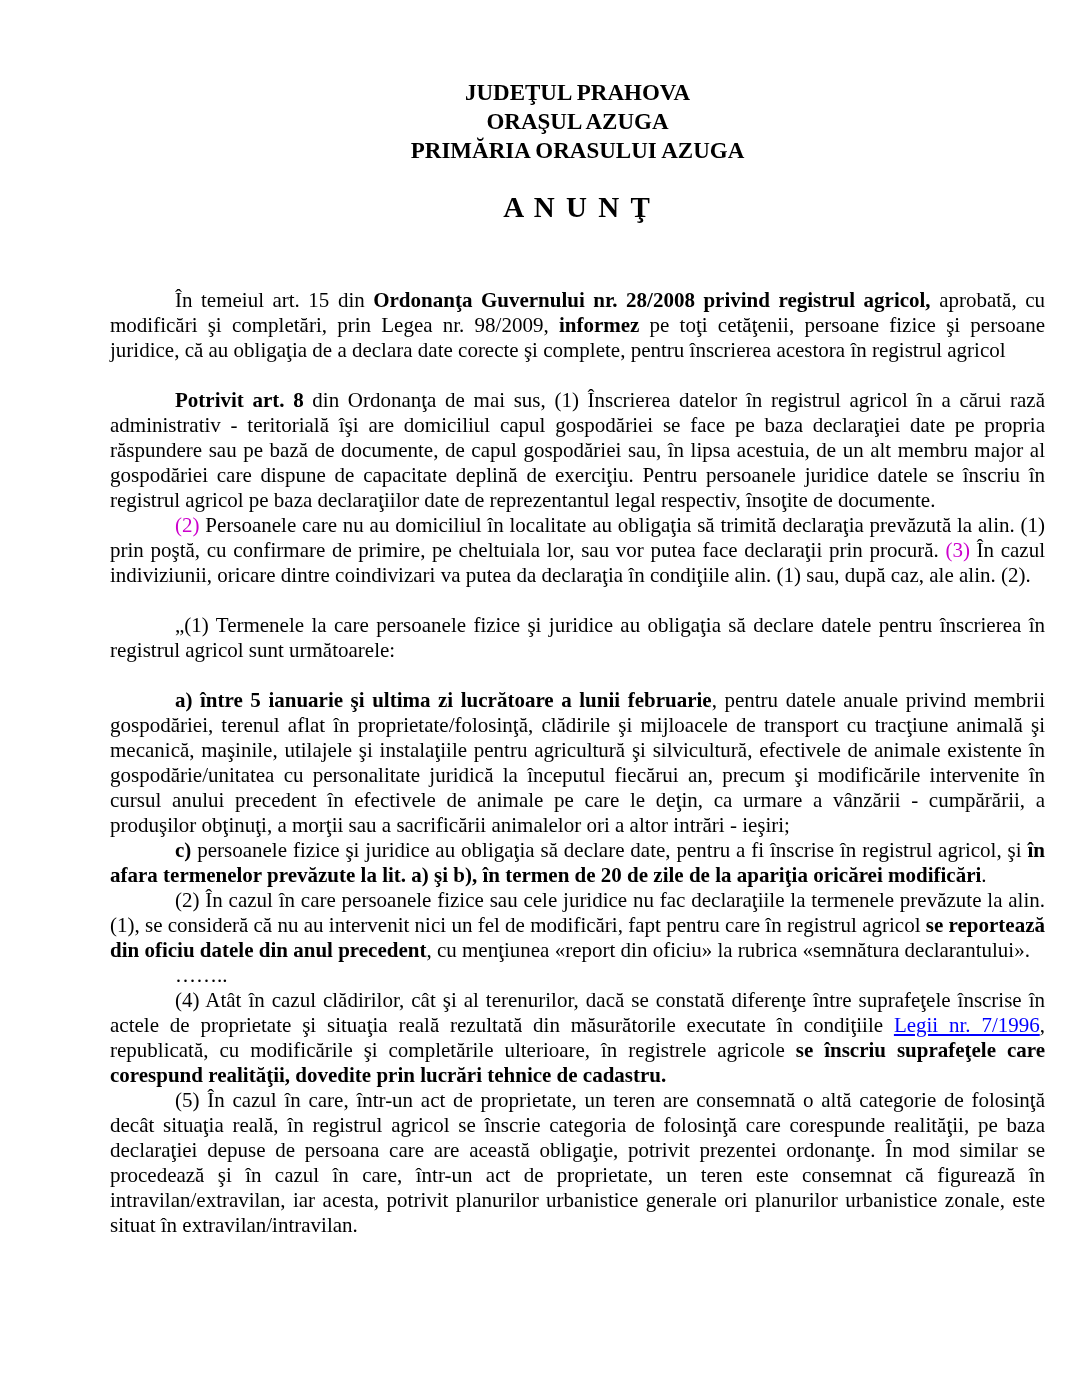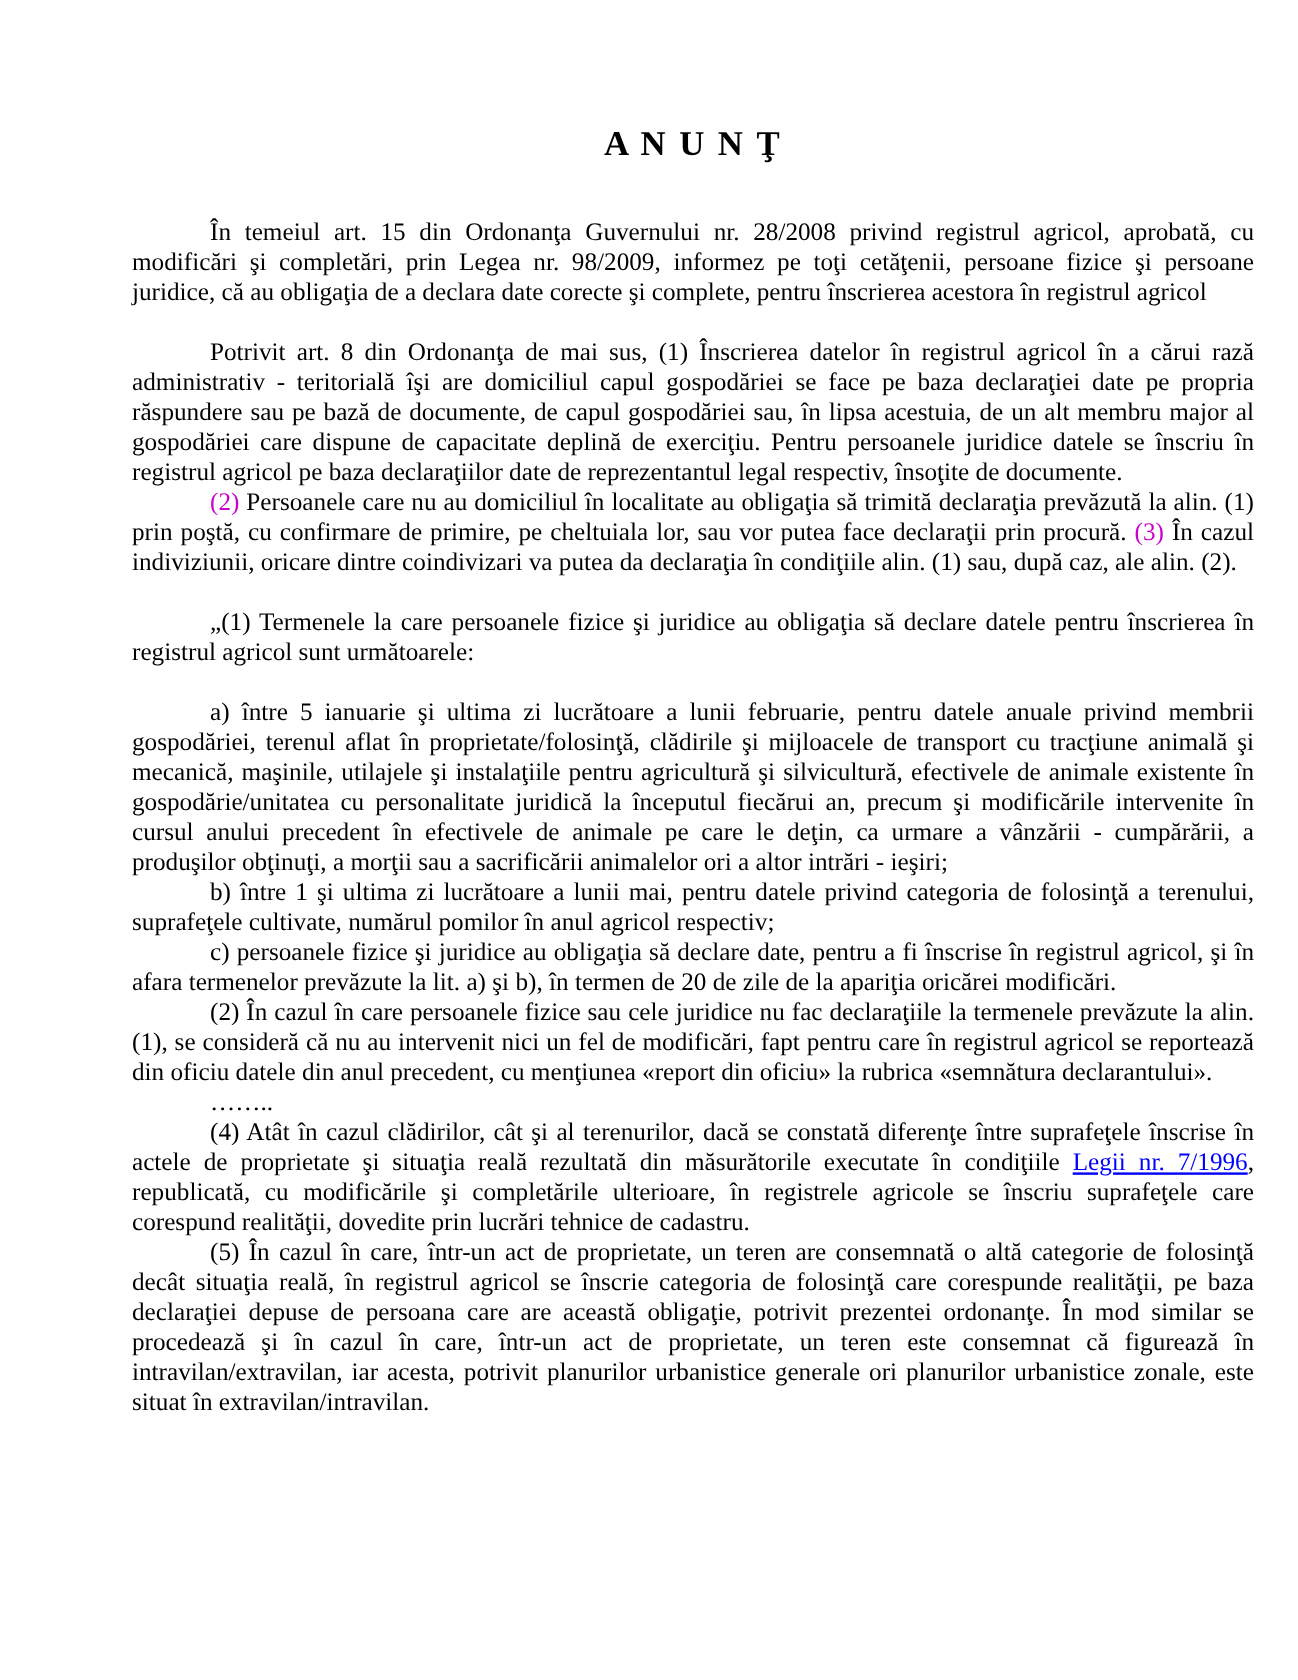--- a/index.html
+++ b/index.html
@@ -25,57 +25,61 @@
     line-height: 29px;
   }
   .header div {
     margin: 0;
   }
   .title {
     text-align: center;
     font-weight: bold;
     font-size: 29px;
     letter-spacing: 2px;
-    margin: 26px 0 44px 0;
+    margin: 26px 0 64px 0;
   }
   .body-text {
     font-size: 21px;
     line-height: 25px;
     text-align: justify;
   }
   .para {
     margin: 0;
     text-indent: 65px;
   }
   .spacer {
     height: 25px;
     margin: 0;
   }
   .bold {
-    font-weight: normal;
+    font-weight: bold;
   }
   a.link {
     color: #0000ff;
     cursor: pointer;
   }
 </style>
 </head>
 <body>
 
 <div class="page">
+  <div class="header">
+    <div>JUDEŢUL PRAHOVA</div>
+    <div>ORAŞUL AZUGA</div>
+    <div>PRIMĂRIA ORASULUI AZUGA</div>
+  </div>
   <div class="title">A N U N Ţ</div>
   <div class="body-text" id="doc-body">
       <p class="para"><span>În temeiul art. 15 din </span><span class="bold">Ordonanţa Guvernului nr. 28/2008 privind registrul agricol,</span><span> aprobată, cu modificări şi completări, prin Legea nr. 98/2009, </span><span class="bold">informez</span><span> pe toţi cetăţenii, persoane fizice şi persoane juridice, că au obligaţia de a declara date corecte şi complete, pentru înscrierea acestora în registrul agricol</span></p>
       <p class="spacer"></p>
       <p class="para"><span class="bold">Potrivit art. 8</span><span> din Ordonanţa de mai sus, (1) Înscrierea datelor în registrul agricol în a cărui rază administrativ - teritorială îşi are domiciliul capul gospodăriei se face pe baza declaraţiei date pe propria răspundere sau pe bază de documente, de capul gospodăriei sau, în lipsa acestuia, de un alt membru major al gospodăriei care dispune de capacitate deplină de exerciţiu. Pentru persoanele juridice datele se înscriu în registrul agricol pe baza declaraţiilor date de reprezentantul legal respectiv, însoţite de documente.</span></p>
       <p class="para"><span style="color: rgb(204, 0, 204);">(2)</span><span> Persoanele care nu au domiciliul în localitate au obligaţia să trimită declaraţia prevăzută la alin. (1) prin poştă, cu confirmare de primire, pe cheltuiala lor, sau vor putea face declaraţii prin procură. </span><span style="color: rgb(204, 0, 204);">(3)</span><span> În cazul indiviziunii, oricare dintre coindivizari va putea da declaraţia în condiţiile alin. (1) sau, după caz, ale alin. (2).</span></p>
       <p class="spacer"></p>
       <p class="para"><span>„(1) Termenele la care persoanele fizice şi juridice au obligaţia să declare datele pentru înscrierea în registrul agricol sunt următoarele:</span></p>
       <p class="spacer"></p>
       <p class="para"><span class="bold">a) între 5 ianuarie şi ultima zi lucrătoare a lunii februarie</span><span>, pentru datele anuale privind membrii gospodăriei, terenul aflat în proprietate/folosinţă, clădirile şi mijloacele de transport cu tracţiune animală şi mecanică, maşinile, utilajele şi instalaţiile pentru agricultură şi silvicultură, efectivele de animale existente în gospodărie/unitatea cu personalitate juridică la începutul fiecărui an, precum şi modificările intervenite în cursul anului precedent în efectivele de animale pe care le deţin, ca urmare a vânzării - cumpărării, a produşilor obţinuţi, a morţii sau a sacrificării animalelor ori a altor intrări - ieşiri;</span></p>
-      <p class="para"><span class="bold">b) între 1 şi ultima zi lucrătoare a lunii mai</span><span>, pentru datele privind categoria de folosinţă a terenului, suprafeţele cultivate, numărul pomilor în anul agricol respectiv;</span></p>
       <p class="para"><span class="bold">c)</span><span> persoanele fizice şi juridice au obligaţia să declare date, pentru a fi înscrise în registrul agricol, şi </span><span class="bold">în afara termenelor prevăzute la lit. a) şi b), în termen de 20 de zile de la apariţia oricărei modificări</span><span>.</span></p>
       <p class="para"><span>(2) În cazul în care persoanele fizice sau cele juridice nu fac declaraţiile la termenele prevăzute la alin. (1), se consideră că nu au intervenit nici un fel de modificări, fapt pentru care în registrul agricol </span><span class="bold">se reportează din oficiu datele din anul precedent</span><span>, cu menţiunea «report din oficiu» la rubrica «semnătura declarantului».</span></p>
       <p class="para"><span>……..</span></p>
       <p class="para"><span>(4) Atât în cazul clădirilor, cât şi al terenurilor, dacă se constată diferenţe între suprafeţele înscrise în actele de proprietate şi situaţia reală rezultată din măsurătorile executate în condiţiile </span><a class="link" href="#" style="color: rgb(0, 0, 255);">Legii nr. 7/1996</a><span>, republicată, cu modificările şi completările ulterioare, în registrele agricole </span><span class="bold">se înscriu suprafeţele care corespund realităţii, dovedite prin lucrări tehnice de cadastru.</span></p>
       <p class="para"><span>(5) În cazul în care, într-un act de proprietate, un teren are consemnată o altă categorie de folosinţă decât situaţia reală, în registrul agricol se înscrie categoria de folosinţă care corespunde realităţii, pe baza declaraţiei depuse de persoana care are această obligaţie, potrivit prezentei ordonanţe. În mod similar se procedează şi în cazul în care, într-un act de proprietate, un teren este consemnat că figurează în intravilan/extravilan, iar acesta, potrivit planurilor urbanistice generale ori planurilor urbanistice zonale, este situat în extravilan/intravilan.</span></p>
     </div>
 </div>
 
 </body></html>

